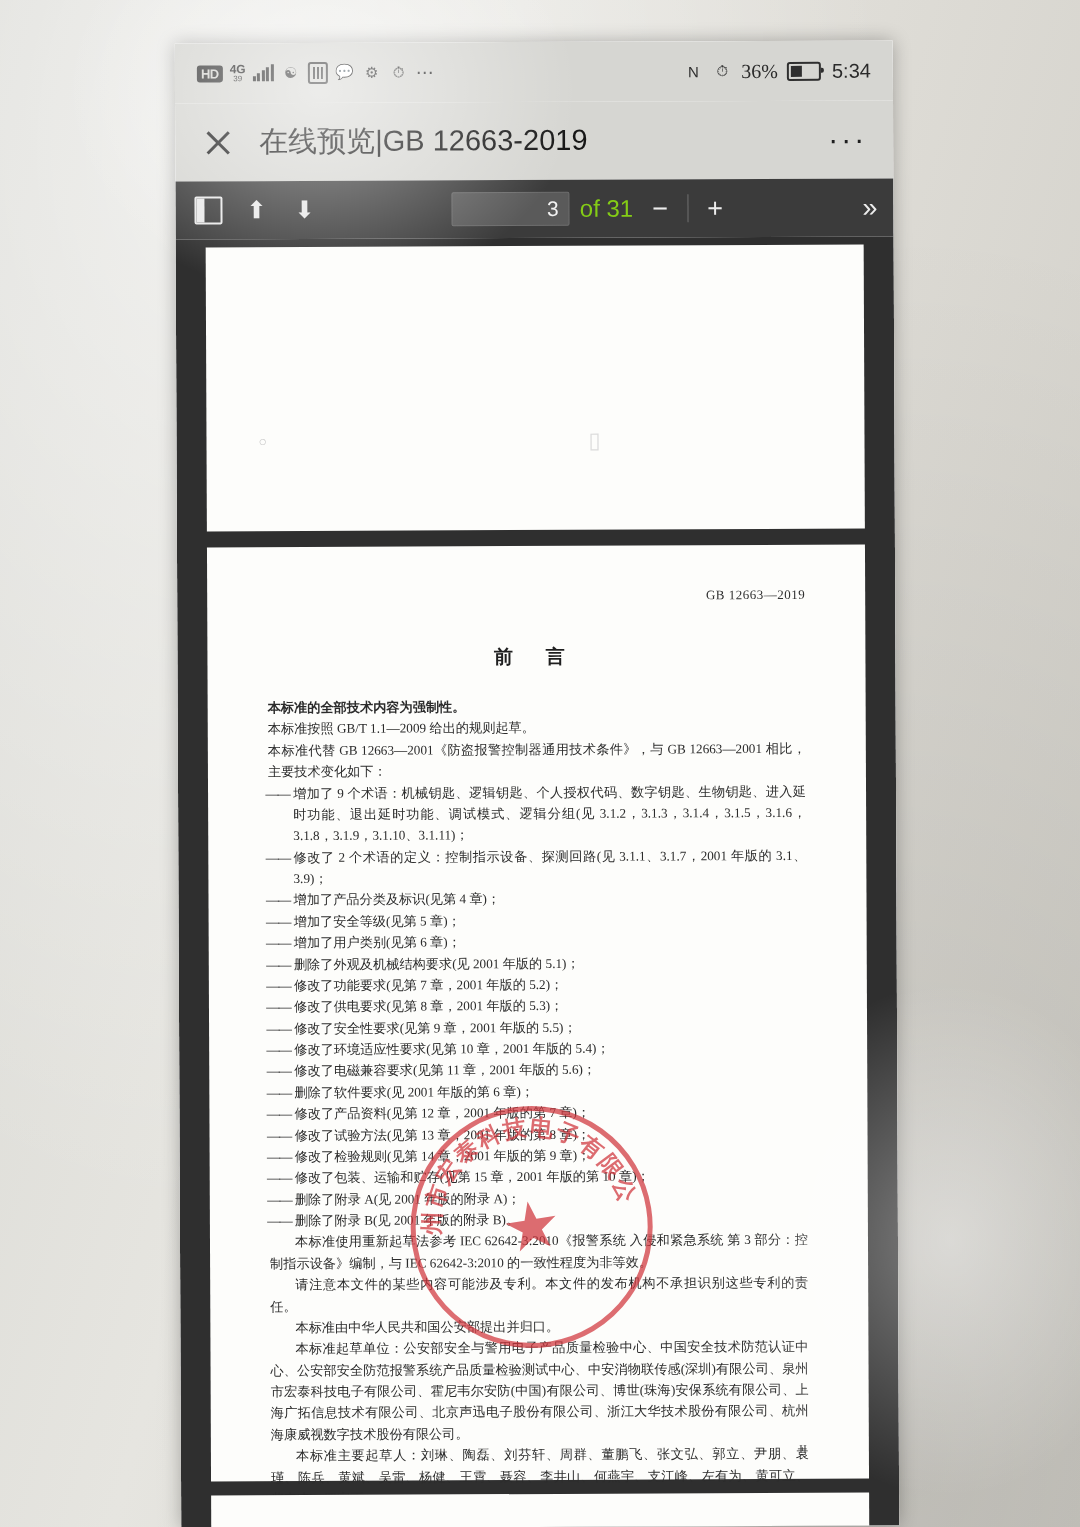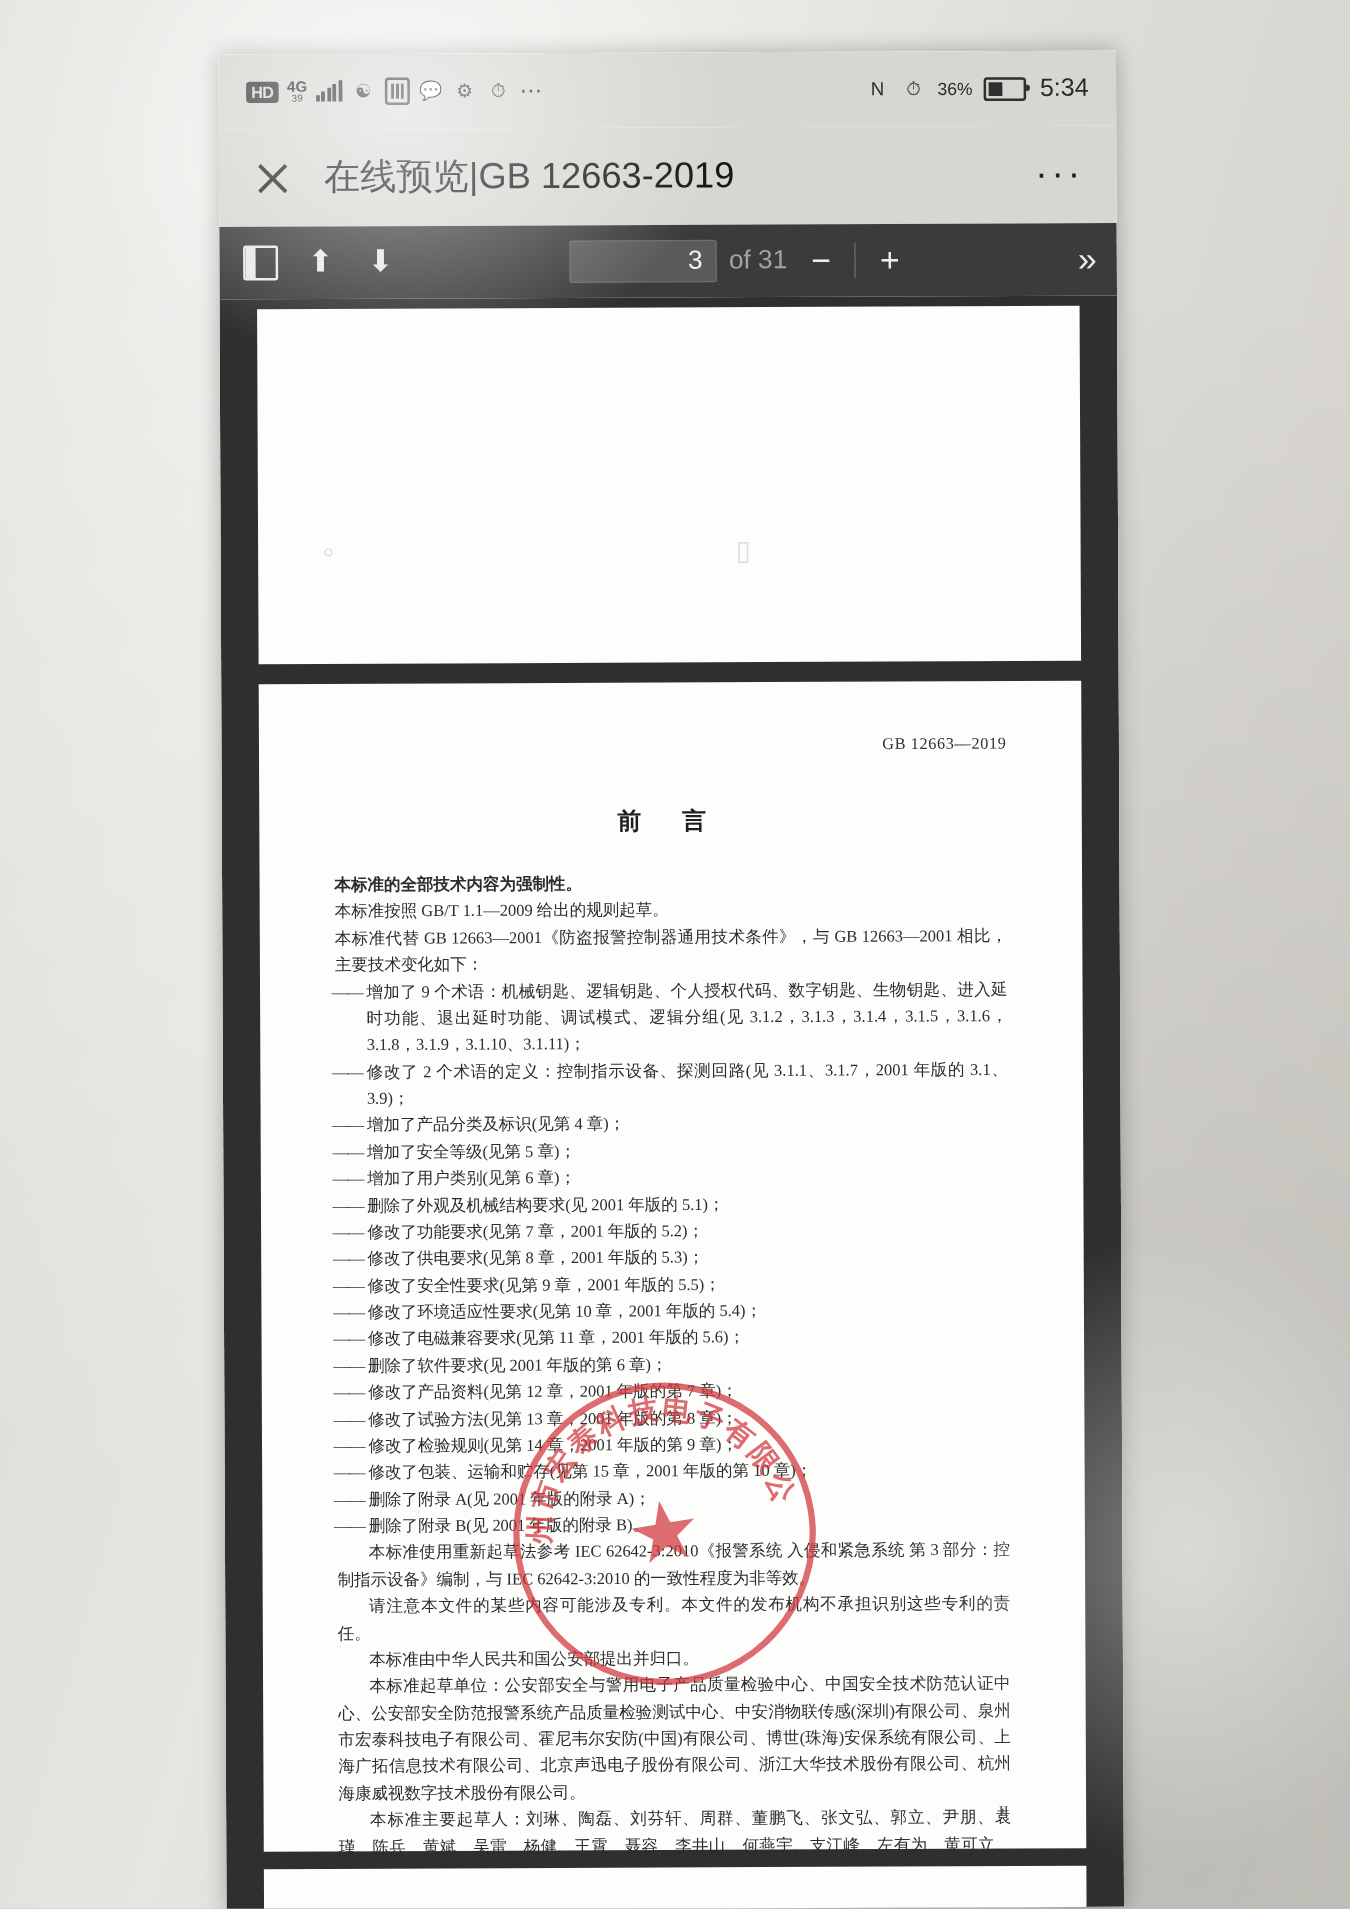--- a/index.html
+++ b/index.html
@@ -130,21 +130,21 @@
   }
   .batt:after {
     content:"";
     position:absolute; right:-5px; top:4px;
     width:3px; height:5px; background:#2f2f2f; border-radius:0 2px 2px 0;
   }
   .batt i {
     position:absolute; left:2px; top:2px; bottom:2px; width:35%;
     background:#2f2f2f;
   }
-  .pct { font-size: 14px; font-weight: 500; }
+  .pct { font-size: 20px; font-weight: 500; font-family: Liberation Serif, serif; }
   .clock-time { font-size: 20px; font-weight: 500; margin-left: 2px; }
 
   
   .titlebar {
     height: 78px;
     background: #d6d6d2;
     display: flex;
     align-items: center;
     padding: 0 26px;
     box-sizing: border-box;
@@ -220,21 +220,21 @@
     font-size: 21px;
     width: 118px;
     height: 34px;
     line-height: 34px;
     text-align: right;
     padding-right: 10px;
     box-sizing: border-box;
     font-family: "Liberation Sans", sans-serif;
     border-radius: 2px;
   }
-  .pagetotal { font-size: 21px; color: #a3a3a3; }
+  .pagetotal { font-size: 24px; color: #84cc16; }
   .zoombtn {
     font-size: 27px;
     width: 34px;
     text-align: center;
     color: #ededed;
   }
   .tb-sep {
     width: 1px; height: 28px; background: #707070;
   }
   .chev-right { font-size: 27px; color: #ededed; }

